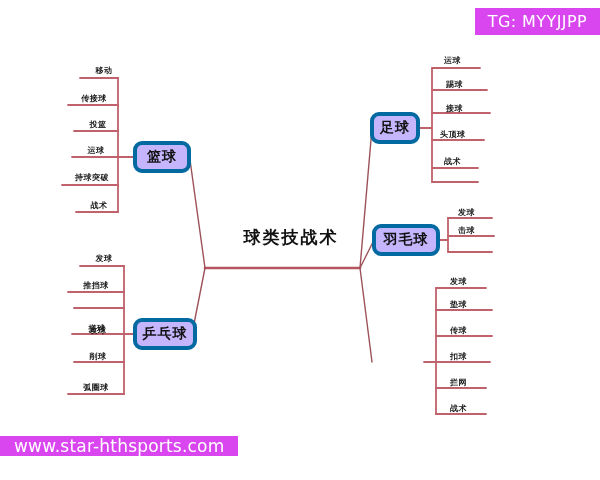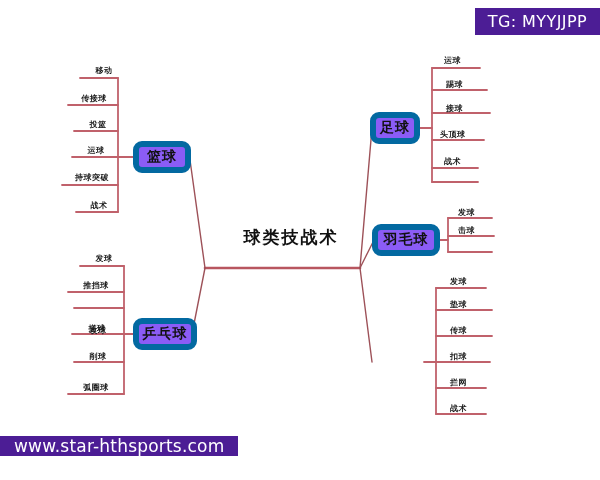--- a/index.html
+++ b/index.html
@@ -21,23 +21,23 @@
     top: 0;
     width: 600px;
     height: 480px;
     pointer-events: none;
   }
 
   
   .node {
     position: absolute;
     box-sizing: border-box;
-    border: 6px solid #0369a1;
+    border: 4px solid #0369a1;
     border-radius: 9px;
-    background: #8b5cf6;
+    background: #c4b5fd;
     color: #111111;
     display: flex;
     align-items: center;
     justify-content: center;
     font-weight: bold;
     letter-spacing: 1px;
     white-space: nowrap;
   }
   .node.center {
     border: none;
@@ -59,21 +59,21 @@
     letter-spacing: 0.5px;
     white-space: nowrap;
     transform: translateY(-50%);
   }
   .leaf.right { text-align: left; }
   .leaf.left  { text-align: center; }
 
   
   .badge {
     position: absolute;
-    background: #4c1d95;
+    background: #d946ef;
     color: #ffffff;
     display: flex;
     align-items: center;
     white-space: nowrap;
   }
   #tg-badge {
     right: 0;
     top: 8px;
     height: 27px;
     padding: 0 13px;

